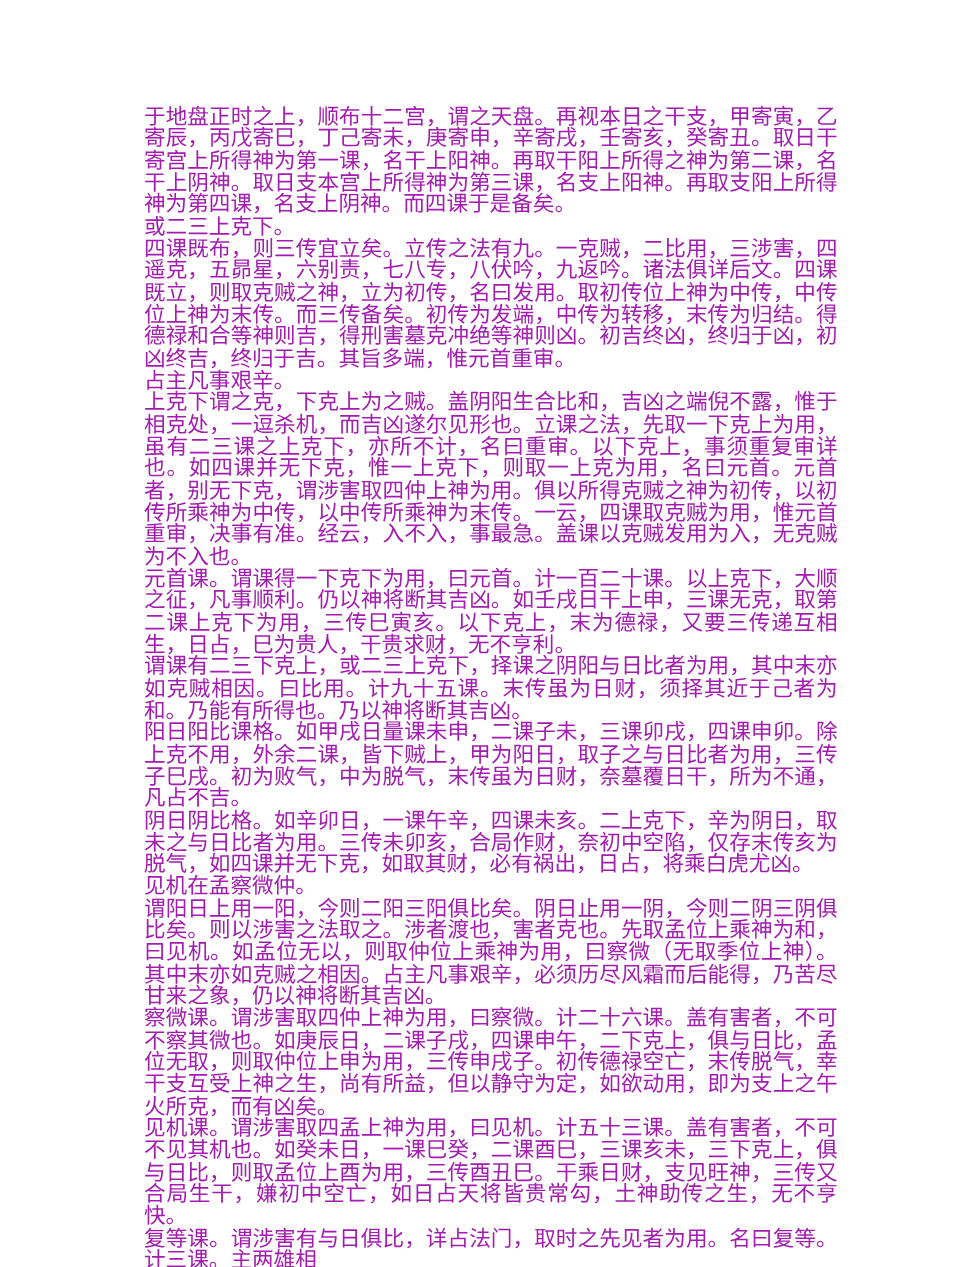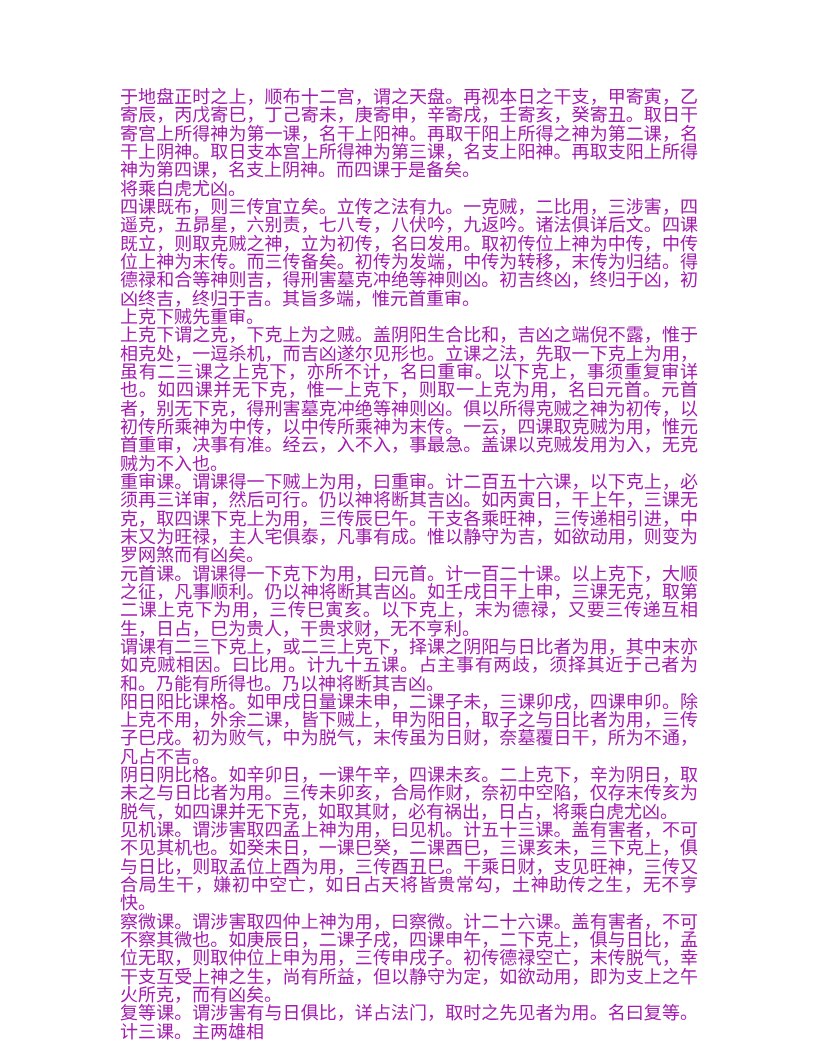--- a/index.html
+++ b/index.html
@@ -32,26 +32,27 @@
     word-break: normal;
     overflow-wrap: break-word;
   }
 </style>
 </head>
 <body>
 
 <div class="page">
   <div class="text-block">
     <p>于地盘正时之上，顺布十二宫，谓之天盘。再视本日之干支，甲寄寅，乙寄辰，丙戊寄巳，丁己寄未，庚寄申，辛寄戌，壬寄亥，癸寄丑。取日干寄宫上所得神为第一课，名干上阳神。再取干阳上所得之神为第二课，名干上阴神。取日支本宫上所得神为第三课，名支上阳神。再取支阳上所得神为第四课，名支上阴神。而四课于是备矣。</p>
-    <p>将乘白虎尤凶。</p>
+    <p>或二三上克下。</p>
     <p>四课既布，则三传宜立矣。立传之法有九。一克贼，二比用，三涉害，四遥克，五昴星，六别责，七八专，八伏吟，九返吟。诸法俱详后文。四课既立，则取克贼之神，立为初传，名曰发用。取初传位上神为中传，中传位上神为末传。而三传备矣。初传为发端，中传为转移，末传为归结。得德禄和合等神则吉，得刑害墓克冲绝等神则凶。初吉终凶，终归于凶，初凶终吉，终归于吉。其旨多端，惟元首重审。</p>
-    <p>上克下贼先重审。</p>
-    <p>上克下谓之克，下克上为之贼。盖阴阳生合比和，吉凶之端倪不露，惟于相克处，一逗杀机，而吉凶遂尔见形也。立课之法，先取一下克上为用，虽有二三课之上克下，亦所不计，名曰重审。以下克上，事须重复审详也。如四课并无下克，惟一上克下，则取一上克为用，名曰元首。元首者，别无下克，得刑害墓克冲绝等神则凶。俱以所得克贼之神为初传，以初传所乘神为中传，以中传所乘神为末传。一云，四课取克贼为用，惟元首重审，决事有准。经云，入不入，事最急。盖课以克贼发用为入，无克贼为不入也。</p>
-    <p>重审课。谓课得一下贼上为用，曰重审。计二百五十六课，以下克上，必须再三详审，然后可行。仍以神将断其吉凶。如丙寅日，干上午，三课无克，取四课下克上为用，三传辰巳午。干支各乘旺神，三传递相引进，中末又为旺禄，主人宅俱泰，凡事有成。惟以静守为吉，如欲动用，则变为罗网煞而有凶矣。</p>
+    <p>占主凡事艰辛。</p>
+    <p>上克下谓之克，下克上为之贼。盖阴阳生合比和，吉凶之端倪不露，惟于相克处，一逗杀机，而吉凶遂尔见形也。立课之法，先取一下克上为用，虽有二三课之上克下，亦所不计，名曰重审。以下克上，事须重复审详也。如四课并无下克，惟一上克下，则取一上克为用，名曰元首。元首者，别无下克，谓涉害取四仲上神为用。俱以所得克贼之神为初传，以初传所乘神为中传，以中传所乘神为末传。一云，四课取克贼为用，惟元首重审，决事有准。经云，入不入，事最急。盖课以克贼发用为入，无克贼为不入也。</p>
     <p>元首课。谓课得一下克下为用，曰元首。计一百二十课。以上克下，大顺之征，凡事顺利。仍以神将断其吉凶。如壬戌日干上申，三课无克，取第二课上克下为用，三传巳寅亥。以下克上，末为德禄，又要三传递互相生，日占，巳为贵人，干贵求财，无不亨利。</p>
-    <p>谓课有二三下克上，或二三上克下，择课之阴阳与日比者为用，其中末亦如克贼相因。曰比用。计九十五课。占主事有两歧，须择其近于己者为和。乃能有所得也。乃以神将断其吉凶。</p>
+    <p>谓课有二三下克上，或二三上克下，择课之阴阳与日比者为用，其中末亦如克贼相因。曰比用。计九十五课。末传虽为日财，须择其近于己者为和。乃能有所得也。乃以神将断其吉凶。</p>
     <p>阳日阳比课格。如甲戌日量课未申，二课子未，三课卯戌，四课申卯。除上克不用，外余二课，皆下贼上，甲为阳日，取子之与日比者为用，三传子巳戌。初为败气，中为脱气，末传虽为日财，奈墓覆日干，所为不通，凡占不吉。</p>
     <p>阴日阴比格。如辛卯日，一课午辛，四课未亥。二上克下，辛为阴日，取未之与日比者为用。三传未卯亥，合局作财，奈初中空陷，仅存末传亥为脱气，如四课并无下克，如取其财，必有祸出，日占，将乘白虎尤凶。</p>
+    <p>见机在孟察微仲。</p>
+    <p>谓阳日上用一阳，今则二阳三阳俱比矣。阴日止用一阴，今则二阴三阴俱比矣。则以涉害之法取之。涉者渡也，害者克也。先取孟位上乘神为和，曰见机。如孟位无以，则取仲位上乘神为用，曰察微（无取季位上神）。其中末亦如克贼之相因。占主凡事艰辛，必须历尽风霜而后能得，乃苦尽甘来之象，仍以神将断其吉凶。</p>
+    <p>察微课。谓涉害取四仲上神为用，曰察微。计二十六课。盖有害者，不可不察其微也。如庚辰日，二课子戌，四课申午，二下克上，俱与日比，孟位无取，则取仲位上申为用，三传申戌子。初传德禄空亡，末传脱气，幸干支互受上神之生，尚有所益，但以静守为定，如欲动用，即为支上之午火所克，而有凶矣。</p>
     <p>见机课。谓涉害取四孟上神为用，曰见机。计五十三课。盖有害者，不可不见其机也。如癸未日，一课巳癸，二课酉巳，三课亥未，三下克上，俱与日比，则取孟位上酉为用，三传酉丑巳。干乘日财，支见旺神，三传又合局生干，嫌初中空亡，如日占天将皆贵常勾，土神助传之生，无不亨快。</p>
-    <p>察微课。谓涉害取四仲上神为用，曰察微。计二十六课。盖有害者，不可不察其微也。如庚辰日，二课子戌，四课申午，二下克上，俱与日比，孟位无取，则取仲位上申为用，三传申戌子。初传德禄空亡，末传脱气，幸干支互受上神之生，尚有所益，但以静守为定，如欲动用，即为支上之午火所克，而有凶矣。</p>
     <p>复等课。谓涉害有与日俱比，详占法门，取时之先见者为用。名曰复等。计三课。主两雄相</p>
   </div>
 </div>
 
 </body></html>

